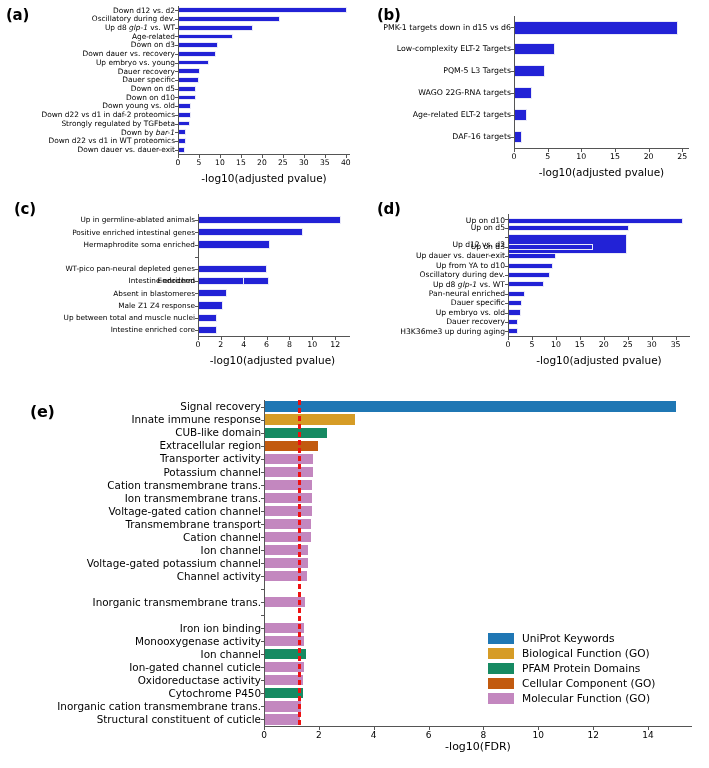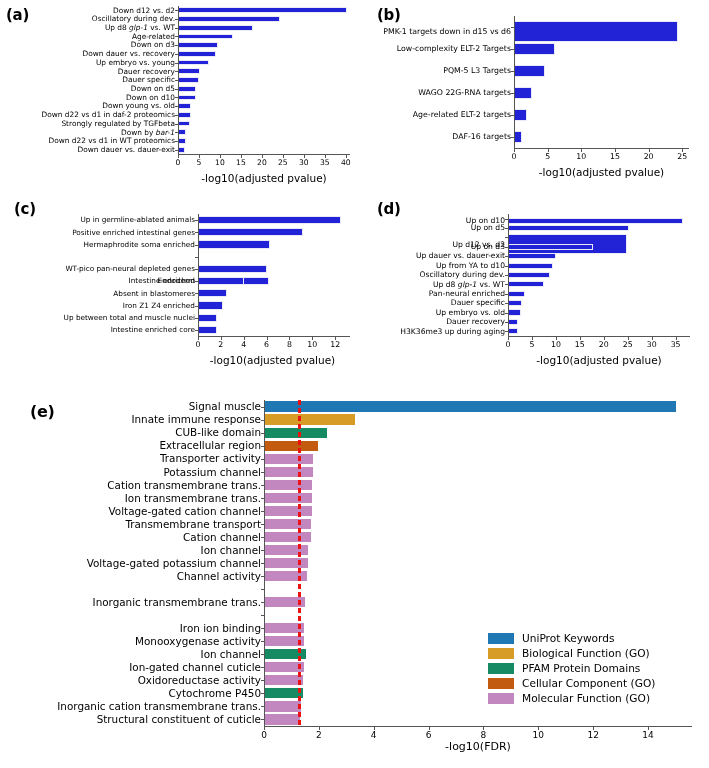--- a/index.html
+++ b/index.html
@@ -147,21 +147,21 @@
       <div class="tick" style="left: 167.805px; top: 148px; height: 4px;"></div>
       <div class="ticklab" style="left: 167.805px; top: 152px; font-size: 7.6px;">40</div>
     </div>
   <div class="xlabel" style="left:178px;top:172px;width:172px;">-log10(adjusted pvalue)</div>
 </div>
 
 <div class="panel" id="panel-b" style="left:360px;top:0;width:349px;height:192px;">
   <div class="plabel" style="left:17px;top:6px;">(b)</div>
   <div class="chart" style="left:154px;top:16px;width:175px;height:132px;">
     <div class="rows">
-        <div class="row" style="top: 5.28px; height: 21px;">
+        <div class="row" style="top: 5.28px; height: 14px;">
           <div class="cat" style="font-size: 7.8px;">PMK-1 targets down in d15 vs d6</div>
           <div class="bar" title="PMK-1 targets down in d15 vs d6: 24.4" style="width: 164.231px; background: rgb(34, 34, 214); border: 0.7px solid rgb(233, 233, 248); box-sizing: border-box;"></div>
         </div>
         <div class="tick" style="left: -3.5px; width: 3.5px; height: 1px; top: 11px; background: rgb(85, 85, 85);"></div>
         <div class="row" style="top: 27.28px; height: 11.44px;">
           <div class="cat" style="font-size: 7.8px;">Low-complexity ELT-2 Targets</div>
           <div class="bar" title="Low-complexity ELT-2 Targets: 6.1" style="width: 41.0577px; background: rgb(34, 34, 214); border: 0.7px solid rgb(233, 233, 248); box-sizing: border-box;"></div>
         </div>
         <div class="tick" style="left: -3.5px; width: 3.5px; height: 1px; top: 33px; background: rgb(85, 85, 85);"></div>
         <div class="row" style="top: 49.28px; height: 11.44px;">
@@ -236,21 +236,21 @@
           <div class="cat" style="font-size: 7.3px;">Endoderm</div>
           <div class="bar" title="Endoderm: 4" style="width: 45.7143px; background: rgb(34, 34, 214); border: 0.7px solid rgb(233, 233, 248); box-sizing: border-box;"></div>
         </div>
         <div class="tick" style="left: -3.5px; width: 3.5px; height: 1px; top: 67.1px; background: rgb(85, 85, 85);"></div>
         <div class="row" style="top: 75.274px; height: 8.052px;">
           <div class="cat" style="font-size: 7.3px;">Absent in blastomeres</div>
           <div class="bar" title="Absent in blastomeres: 2.5" style="width: 28.5714px; background: rgb(34, 34, 214); border: 0.7px solid rgb(233, 233, 248); box-sizing: border-box;"></div>
         </div>
         <div class="tick" style="left: -3.5px; width: 3.5px; height: 1px; top: 79.3px; background: rgb(85, 85, 85);"></div>
         <div class="row" style="top: 87.474px; height: 8.052px;">
-          <div class="cat" style="font-size: 7.3px;">Iron Z1 Z4 enriched</div>
+          <div class="cat" style="font-size: 7.3px;">Male Z1 Z4 response</div>
           <div class="bar" title="Male Z1 Z4 enriched: 2.2" style="width: 25.1429px; background: rgb(34, 34, 214); border: 0.7px solid rgb(233, 233, 248); box-sizing: border-box;"></div>
         </div>
         <div class="tick" style="left: -3.5px; width: 3.5px; height: 1px; top: 91.5px; background: rgb(85, 85, 85);"></div>
         <div class="row" style="top: 99.674px; height: 8.052px;">
           <div class="cat" style="font-size: 7.3px;">Up between total and muscle nuclei</div>
           <div class="bar" title="Up between total and muscle nuclei: 1.7" style="width: 19.4286px; background: rgb(34, 34, 214); border: 0.7px solid rgb(233, 233, 248); box-sizing: border-box;"></div>
         </div>
         <div class="tick" style="left: -3.5px; width: 3.5px; height: 1px; top: 103.7px; background: rgb(85, 85, 85);"></div>
         <div class="row" style="top: 111.874px; height: 8.052px;">
           <div class="cat" style="font-size: 7.3px;">Intestine enriched core</div>
@@ -368,21 +368,21 @@
       <div class="ticklab" style="left: 167.632px; top: 126px; font-size: 7.8px;">35</div>
     </div>
   <div class="xlabel" style="left:145px;top:162px;width:188px;">-log10(adjusted pvalue)</div>
 </div>
 
 <div class="panel" id="panel-e" style="left:0;top:388px;width:709px;height:380px;">
   <div class="plabel" style="left:30px;top:14px;font-size:16px;">(e)</div>
   <div class="chart" style="left:264px;top:12px;width:428px;height:326px;">
     <div class="rows">
         <div class="row" style="top: 1.4344px; height: 10.1712px;">
-          <div class="cat" style="font-size: 10.4px;">Signal muscle</div>
+          <div class="cat" style="font-size: 10.4px;">Signal recovery</div>
           <div class="bar" title="Signal peptide: 15" style="width: 411.538px; background: rgb(31, 119, 180);"></div>
         </div>
         <div class="tick" style="left: -3.5px; width: 3.5px; height: 1px; top: 6.52px; background: rgb(85, 85, 85);"></div>
         <div class="row" style="top: 14.4744px; height: 10.1712px;">
           <div class="cat" style="font-size: 10.4px;">Innate immune response</div>
           <div class="bar" title="Innate immune response: 3.3" style="width: 90.5385px; background: rgb(214, 156, 38);"></div>
         </div>
         <div class="tick" style="left: -3.5px; width: 3.5px; height: 1px; top: 19.56px; background: rgb(85, 85, 85);"></div>
         <div class="row" style="top: 27.5144px; height: 10.1712px;">
           <div class="cat" style="font-size: 10.4px;">CUB-like domain</div>

